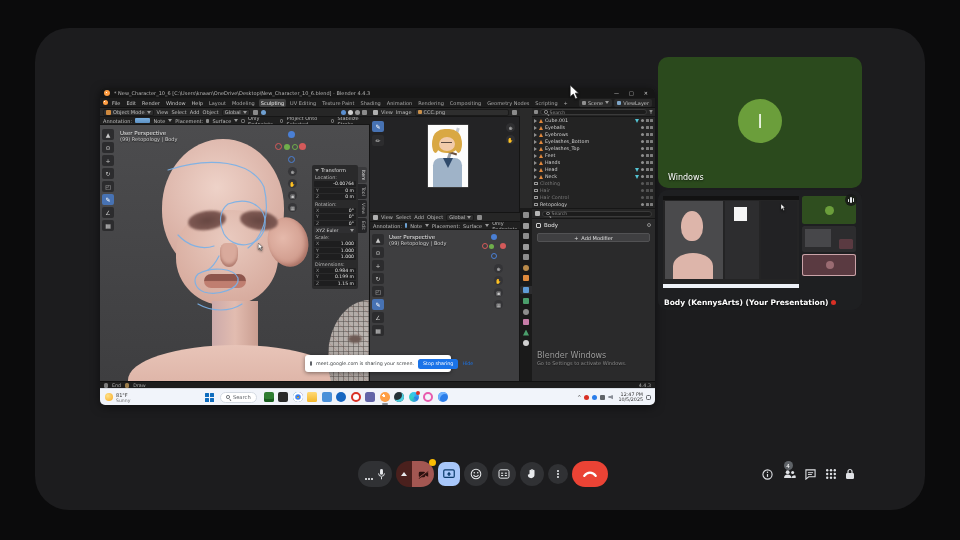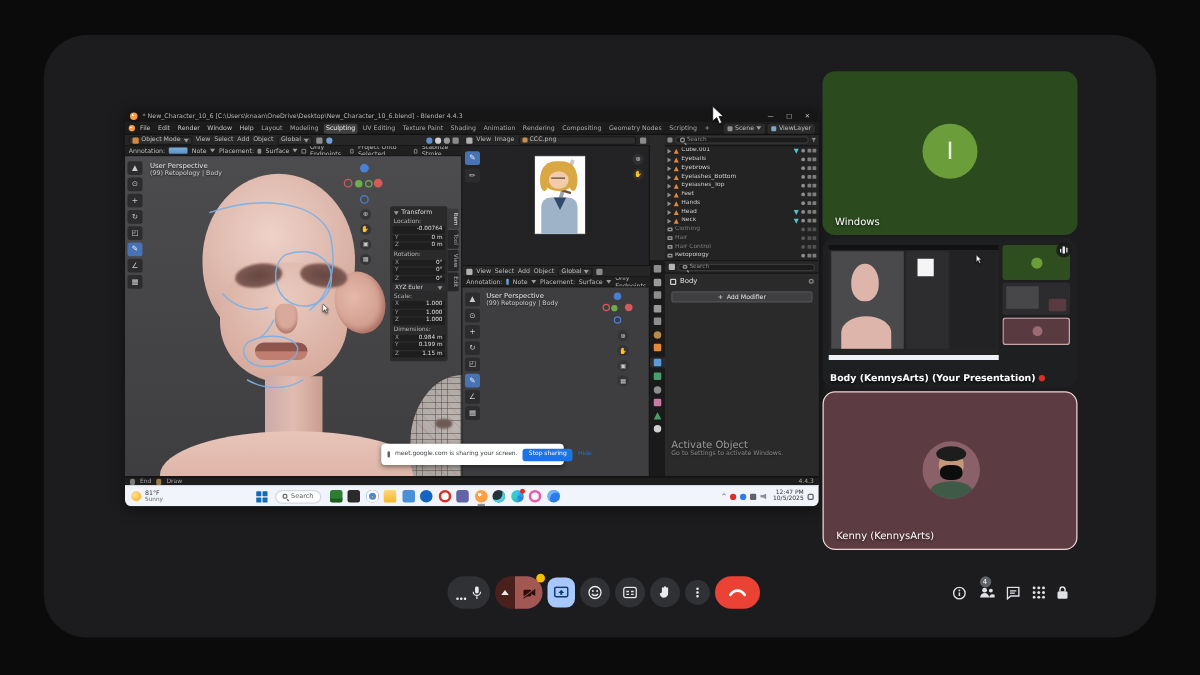--- a/index.html
+++ b/index.html
@@ -636,21 +636,21 @@
         <span class="objname">Body</span>
         <span class="pin"></span>
       </div>
       <div class="addmod">
           <span>+</span>
           <span>Add Modifier</span>
         </div>
     </div>
 
     <div id="activate">
-      <div class="a1 nw">Activate Object</div>
+      <div class="a1 nw">Blender Windows</div>
       <div class="a2 nw">Go to Settings to activate Windows.</div>
     </div>
 
     <div id="bstatus">
       <span class="sic"></span>
       <span class="stxt">End</span>
       <span class="sic" style="background:#9a7c4a"></span>
       <span class="stxt">Draw</span>
       <span class="stxt" style="margin-left:auto">4.4.3</span>
     </div>
@@ -757,29 +757,20 @@
         <i style="height:3px"></i>
         <i style="height:6px"></i>
         <i style="height:4px"></i>
       </div>
     <div class="name nw" style="bottom:3px;left:6px;font-size:7.5px;font-weight:700;display:flex;align-items:center;gap:3px">
         <span>Body (KennysArts) (Your Presentation)</span>
         <span style="display:inline-block;width:5px;height:5px;border-radius:50%;background:#d93025"></span>
       </div>
   </div>
 
-  <div class="tile" style="top:313px;height:127px;background:#5c3b42;border:1.5px solid #f0d4d6">
-    <div class="avatar" style="left:79px;top:39px;width:46px;height:46px;background:#8a6168;overflow:hidden">
-      <span class="abs" style="left:13px;top:8px;width:20px;height:22px;border-radius:50%;background:#c49878"></span>
-      <span class="abs" style="left:11px;top:4px;width:24px;height:12px;border-radius:50%;background:#1d1d1d"></span>
-      <span class="abs" style="left:14px;top:19px;width:18px;height:12px;border-radius:40%;background:#0d0d0d"></span>
-      <span class="abs" style="left:6px;top:32px;width:34px;height:16px;border-radius:50% 50% 0 0;background:#3f5a46"></span>
-    </div>
-    <div class="name">Kenny (KennysArts)</div>
-  </div>
 
   <div id="controls">
     <div class="pill" style="width:34px;gap:3px">
       <span class="dots3"><i></i><i></i><i></i></span>
       <svg width="9" height="11" viewBox="0 0 12 15">
           <rect x="4" y="0" width="4" height="8" rx="2" fill="#e8eaed"></rect>
           <path d="M2 6 a4 4 0 0 0 8 0" fill="none" stroke="#e8eaed" stroke-width="1.3"></path>
           <line x1="6" y1="11" x2="6" y2="14" stroke="#e8eaed" stroke-width="1.3"></line>
         </svg>
     </div>

